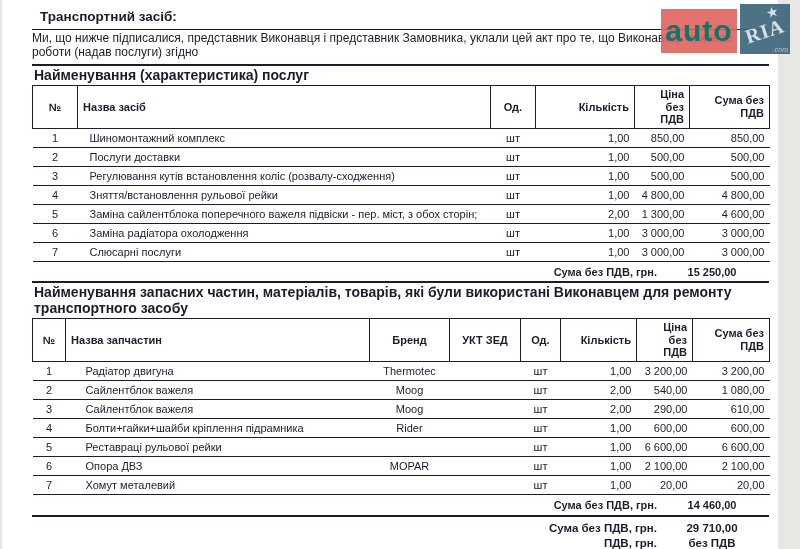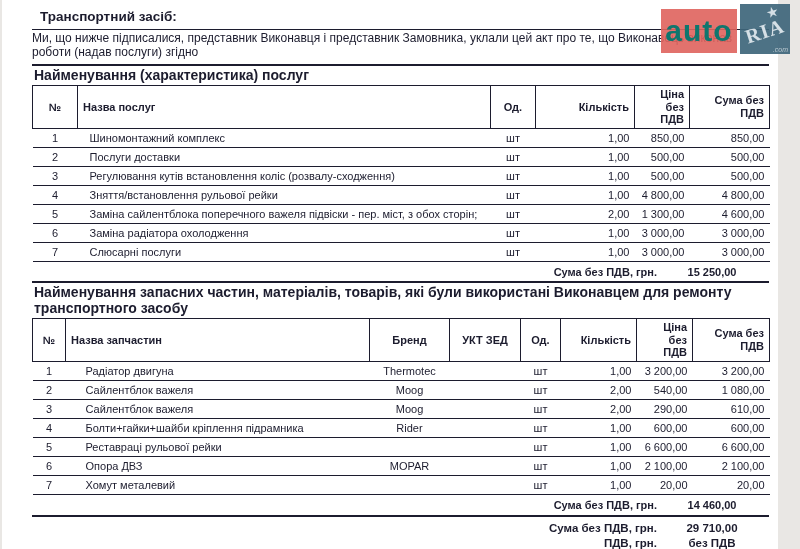--- a/index.html
+++ b/index.html
@@ -97,21 +97,21 @@
       <col style="width:45px">
         <col style="width:413px">
         <col style="width:45px">
       <col style="width:99px">
         <col style="width:55px">
         <col style="width:80px">
     </colgroup>
     <thead>
       <tr>
         <th class="c">№</th>
-        <th class="l">Назва послуг</th>
+        <th class="l">Назва засіб</th>
         <th class="c">Од.</th>
         <th class="r">Кількість</th>
         <th class="r">Ціна без ПДВ</th>
         <th class="r">Сума без ПДВ</th>
       </tr>
     </thead>
     <tbody>
       <tr>
           <td class="num">1</td>
           <td class="name">Шиномонтажний комплекс</td>

